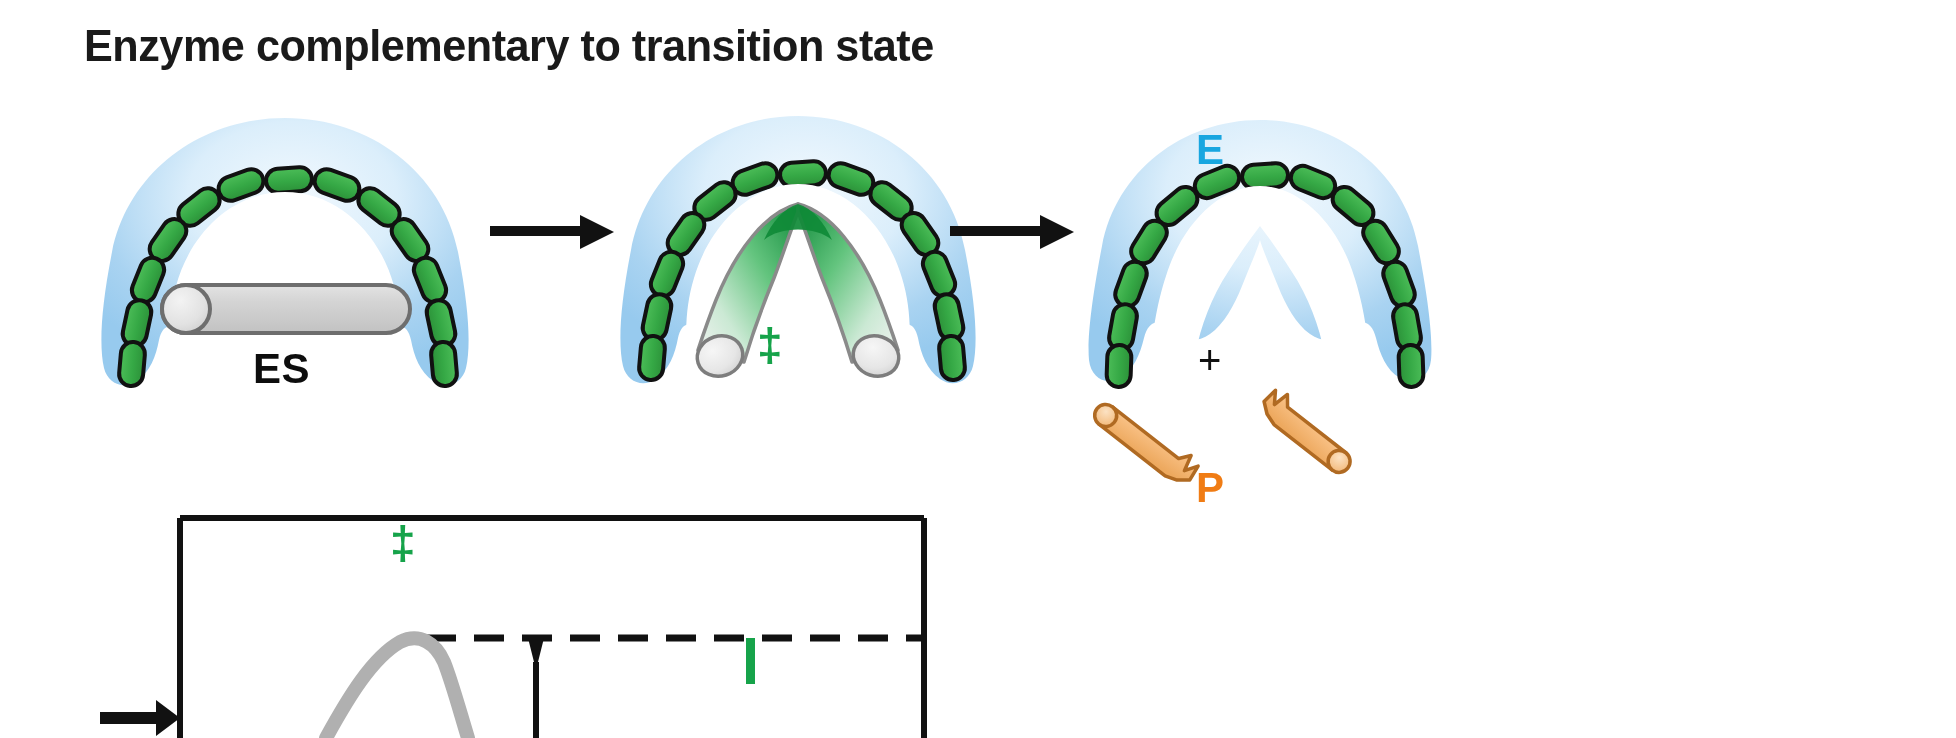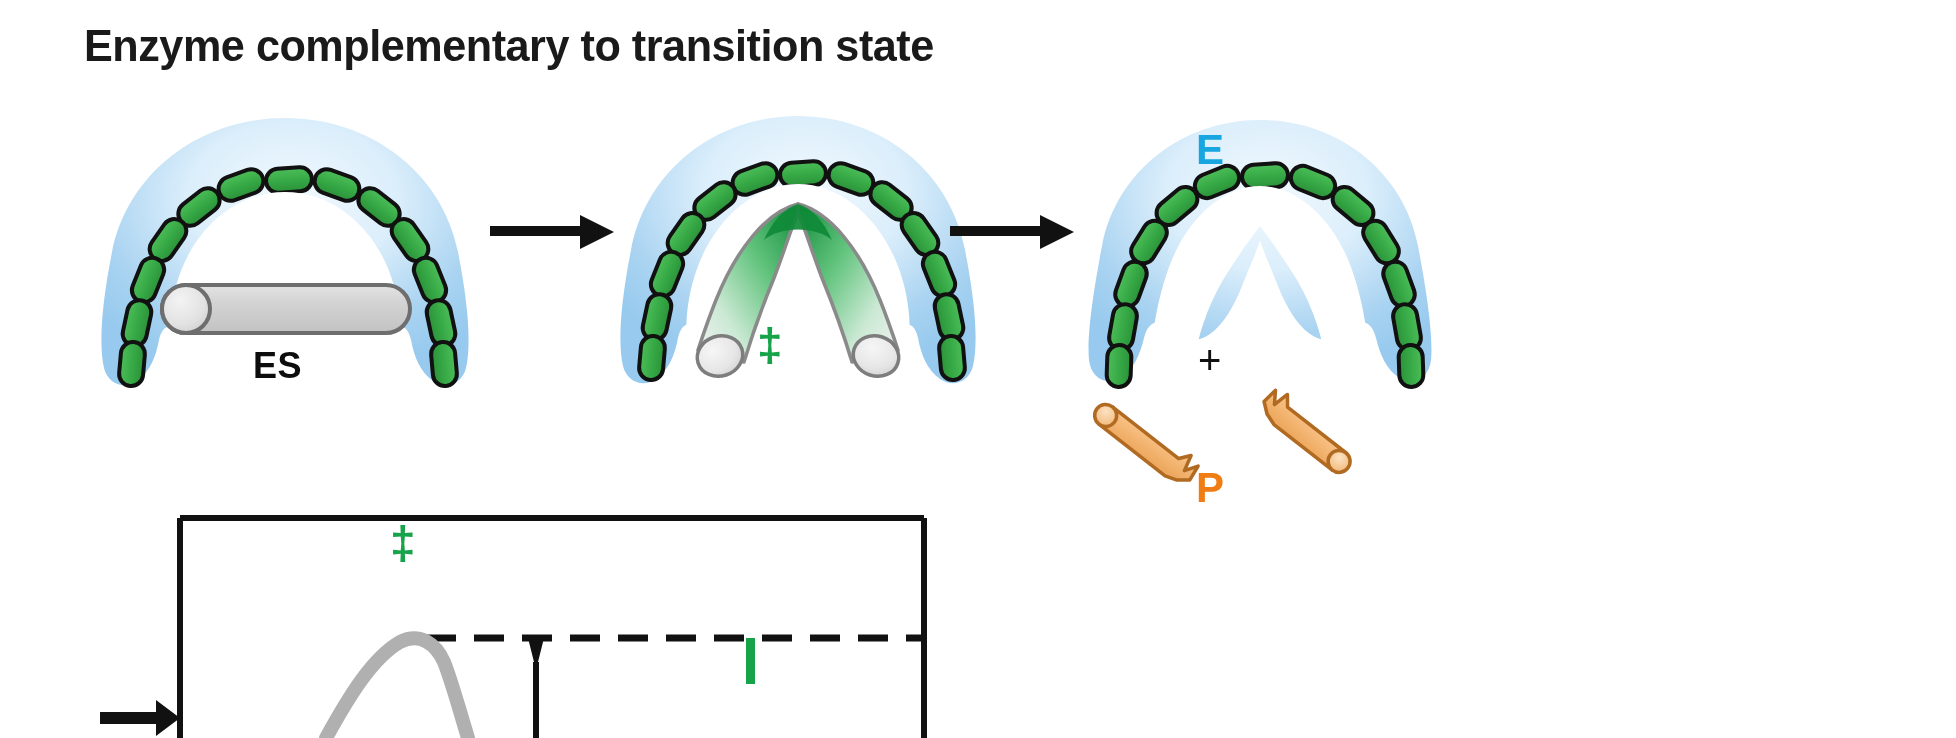--- a/index.html
+++ b/index.html
@@ -16,21 +16,21 @@
     position:absolute;left:84px;top:18px;
     font-family:"Liberation Sans",sans-serif;
     font-weight:bold;font-size:45px;line-height:56px;
     letter-spacing:-0.5px;
     color:#1a1a1a;white-space:nowrap;
     transform:scaleX(0.96);transform-origin:left top;
   }
 
   
   .lbl{position:absolute;font-weight:bold;white-space:nowrap;}
-  .lbl-es{left:253px;top:345px;font-size:36px;color:#0d0d0d;letter-spacing:0.5px;}
+  .lbl-es{left:253px;top:345px;font-size:42px;color:#0d0d0d;letter-spacing:0.5px;}
   .lbl-e {left:1196px;top:126px;font-size:42px;color:#18a6e0;letter-spacing:0.5px;}
   .lbl-plus{left:1198px;top:338px;font-size:40px;color:#111;font-weight:normal;}
   .lbl-p {left:1196px;top:464px;font-size:42px;color:#f07c14;letter-spacing:0.5px;}
 
   
   .dagger{position:absolute;font-weight:bold;color:#16a34a;line-height:1;}
   .dagger-mid{left:757px;top:322px;font-size:46px;}
   .dagger-graph{left:390px;top:520px;font-size:46px;}
 
   

